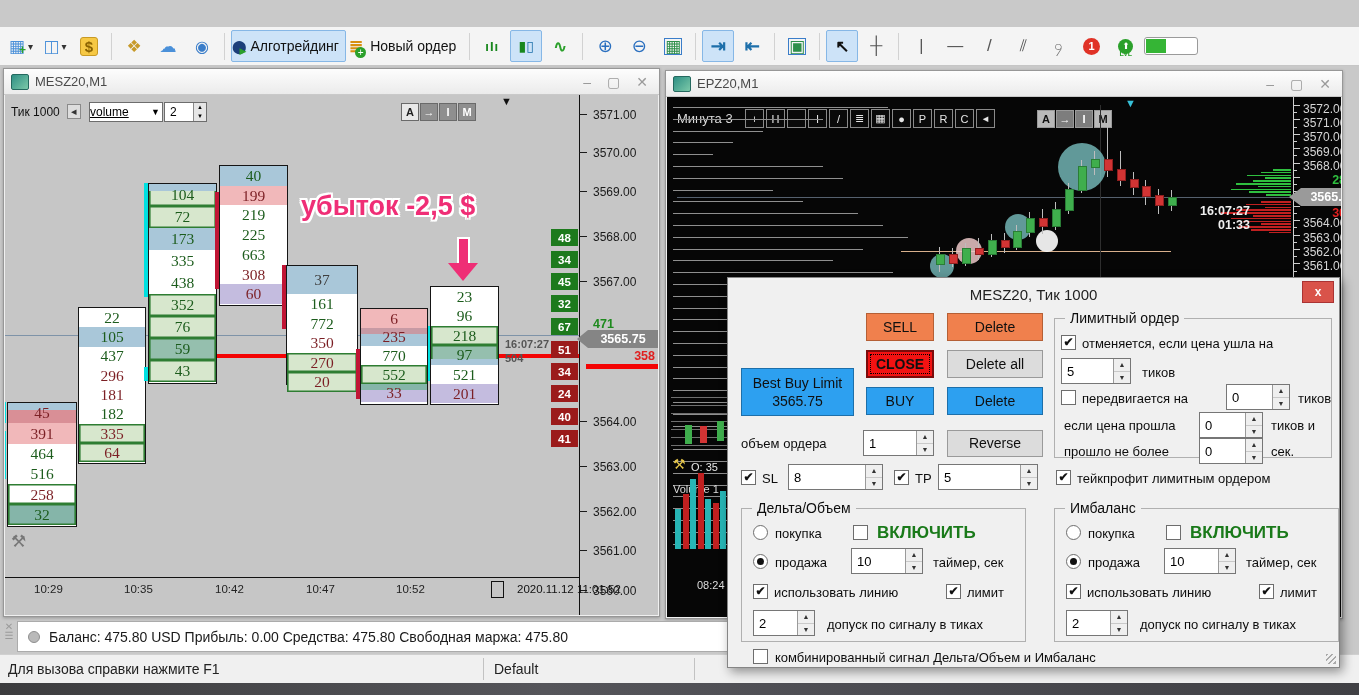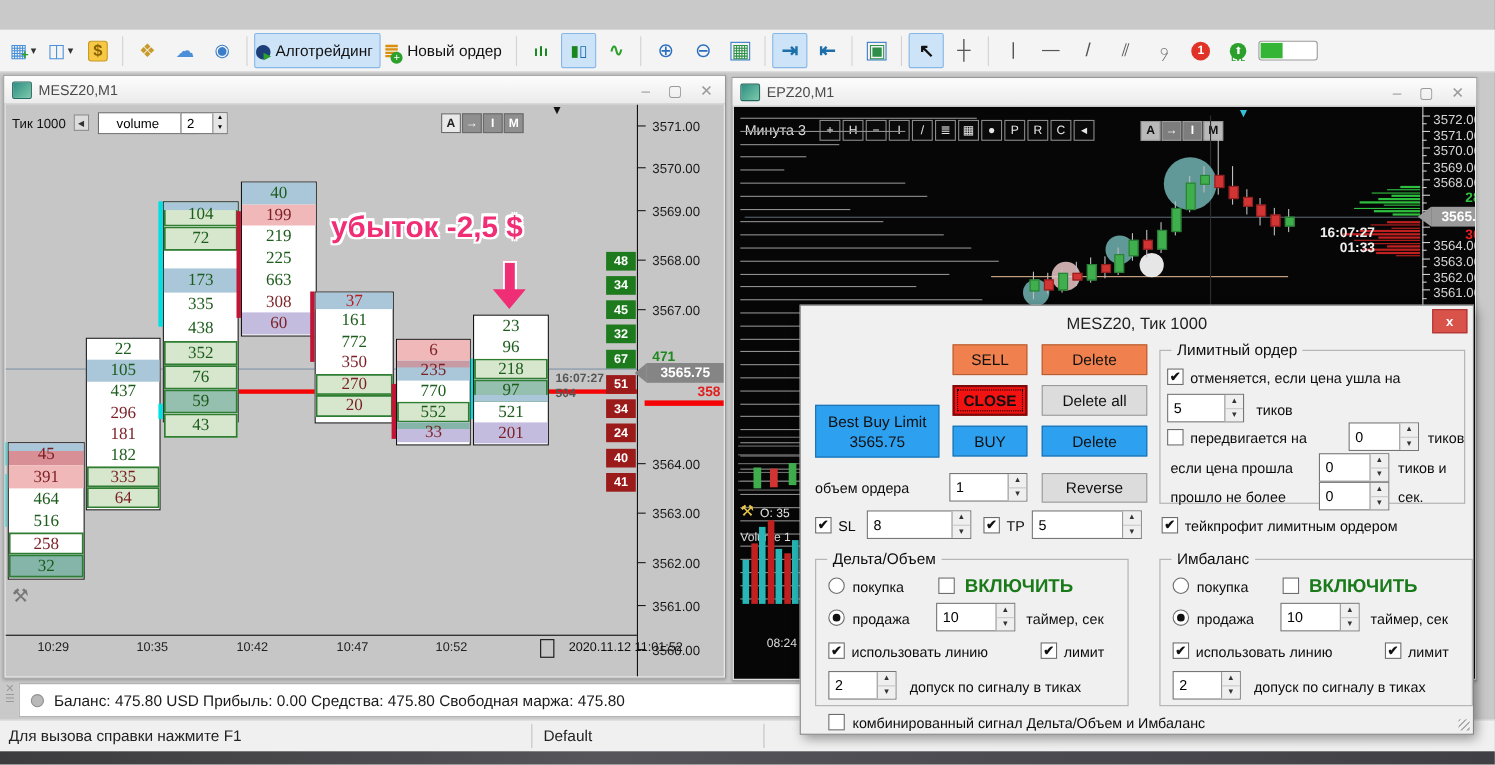--- a/index.html
+++ b/index.html
@@ -193,21 +193,21 @@
       <span>MESZ20,M1</span>
       <span class="wctrl">
         <span>–</span>
         <span>▢</span>
         <span>✕</span>
       </span>
     </div>
     <div class="chartL" id="chartL">
         <div style="left: 6px; top: 10px; position: absolute; font-size: 12px; color: rgb(17, 17, 17);">Тик  1000</div>
         <div style="left: 62px; top: 9px; position: absolute; font-size: 11px; color: rgb(51, 51, 51); border: 1px solid rgb(138, 138, 138); background: rgb(221, 221, 221); padding: 0px 3px;">◂</div>
-        <div style="left: 84px; top: 7px; position: absolute; width: 72px; height: 18px; background: rgb(255, 255, 255); border: 1px solid rgb(109, 109, 109); font-size: 12px; line-height: 18px; padding-left: 16px;">volume<div style="position: absolute; right: 2px; top: 0px; font-size: 9px; line-height: 18px;">▼</div></div>
+        <div style="left: 84px; top: 7px; position: absolute; width: 72px; height: 18px; background: rgb(255, 255, 255); border: 1px solid rgb(109, 109, 109); font-size: 12px; line-height: 18px; padding-left: 0; text-decoration: underline;">volume<div style="position: absolute; right: 2px; top: 0px; font-size: 9px; line-height: 18px;">▼</div></div>
         <div style="left: 159px; top: 7px; position: absolute; width: 36px; height: 18px; background: rgb(255, 255, 255); border: 1px solid rgb(109, 109, 109); font-size: 12px; line-height: 18px; padding-left: 5px;">2<div style="position: absolute; right: 0px; top: 0px; bottom: 0px; width: 12px; border-left: 1px solid rgb(138, 138, 138); background: rgb(230, 230, 230); font-size: 6px; text-align: center; line-height: 9px;">▲
 ▼</div></div>
         <div class="aimb" style="position: absolute; left: 396px; top: 8px;">A</div>
         <div class="aimb pressed" style="position: absolute; left: 415px; top: 8px;">→</div>
         <div class="aimb pressed" style="position: absolute; left: 434px; top: 8px;">I</div>
         <div class="aimb pressed" style="position: absolute; left: 453px; top: 8px;">M</div>
         <div style="position: absolute; left: 496px; top: 0px; font-size: 11px; color: rgb(17, 17, 17);">▼</div>
         <div style="position: absolute; left: 0px; top: 240px; width: 574px; height: 1px; background: rgb(126, 147, 168);"></div>
         <div style="position: absolute; left: 146px; top: 259px; width: 428px; height: 4px; background: rgb(244, 4, 4);"></div>
         <div class="cluster" style="left: 2px; top: 307px; width: 70px; height: 124.8px;">
@@ -260,21 +260,21 @@
           </div>
         </div>
         <div class="cluster" style="left: 143px; top: 88px; width: 69px; height: 201px;">
           <div class="crow box" style="height: 22px; background: rgb(215, 231, 205); color: rgb(28, 92, 28);">
             <div style="position: absolute; left: 0px; top: 0px; right: 0px; height: 34%; background: rgb(169, 199, 217);"></div>
             <span style="position: relative;">104</span>
           </div>
           <div class="crow box" style="height: 22px; background: rgb(215, 231, 205); color: rgb(28, 92, 28);">
             <span style="position: relative;">72</span>
           </div>
-          <div class="crow" style="height: 22px; background: rgb(169, 199, 217); color: rgb(28, 92, 28); margin-top: 16px;">
+          <div class="crow" style="height: 22px; background: rgb(169, 199, 217); color: rgb(28, 92, 28);">
             <span style="position: relative;">173</span>
           </div>
           <div class="crow" style="height: 22px; background: transparent; color: rgb(28, 92, 28);">
             <span style="position: relative;">335</span>
           </div>
           <div class="crow" style="height: 22px; background: transparent; color: rgb(28, 92, 28);">
             <span style="position: relative;">438</span>
           </div>
           <div class="crow box" style="height: 22px; background: rgb(215, 231, 205); color: rgb(28, 92, 28);">
             <span style="position: relative;">352</span>
@@ -309,21 +309,21 @@
           </div>
           <div class="crow" style="height: 19.7px; background: transparent; color: rgb(123, 31, 36);">
             <span style="position: relative;">308</span>
           </div>
           <div class="crow" style="height: 19.7px; background: rgb(196, 188, 223); color: rgb(123, 31, 36);">
             <span style="position: relative;">60</span>
           </div>
         </div>
         <div style="position: absolute; left: 210px; top: 97px; width: 4px; height: 97px; background: rgb(192, 21, 53);"></div>
         <div class="cluster" style="left: 281px; top: 170px; width: 72px; height: 120px;">
-          <div class="crow" style="height: 15px; background: rgb(169, 199, 217); color: #b91c1c;">
+          <div class="crow" style="height: 28px; background: rgb(169, 199, 217); color: #404040;">
             <span style="position: relative;">37</span>
           </div>
           <div class="crow" style="height: 19.5px; background: transparent; color: rgb(28, 92, 28);">
             <span style="position: relative;">161</span>
           </div>
           <div class="crow" style="height: 19.5px; background: transparent; color: rgb(28, 92, 28);">
             <span style="position: relative;">772</span>
           </div>
           <div class="crow" style="height: 19.5px; background: transparent; color: rgb(123, 31, 36);">
             <span style="position: relative;">350</span>

